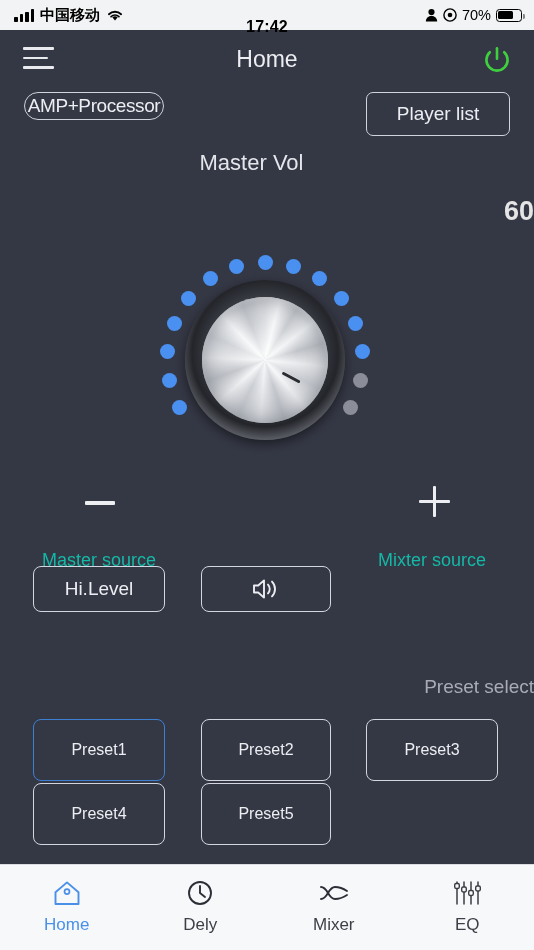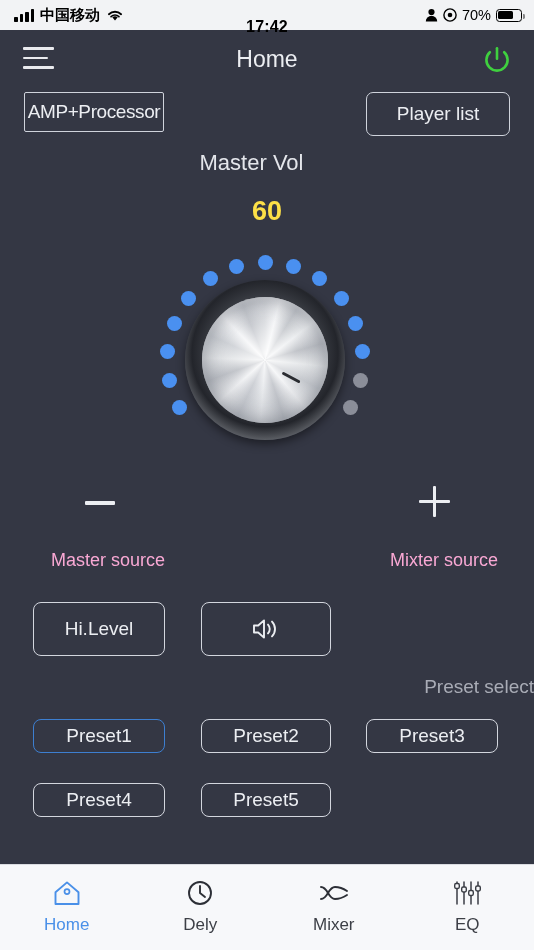--- a/index.html
+++ b/index.html
@@ -89,22 +89,22 @@
     font-size: 23px; color: #eceef2;
   }
   .power-btn {
     position: absolute; right: 20px; top: 12px;
     width: 34px; height: 34px; cursor: pointer;
   }
 
   
   .amp-btn {
     position: absolute; left: 24px; top: 92px;
-    width: 140px; height: 40px;
-    border: 1.4px solid #cfd3dc; border-radius: 2px;
+    width: 140px; height: 28px;
+    border: 1.4px solid #cfd3dc; border-radius: 16px;
     color: #eceef2; font-size: 19px;
     display: flex; align-items: center; justify-content: center;
     box-sizing: border-box; cursor: pointer; white-space: nowrap;
     letter-spacing: -0.4px;
   }
   .player-btn {
     position: absolute; right: 24px; top: 92px;
     width: 144px; height: 44px;
     border: 1.4px solid #cfd3dc; border-radius: 7px;
     color: #eceef2; font-size: 19px;
@@ -112,21 +112,21 @@
     box-sizing: border-box; cursor: pointer;
   }
 
   
   .mv-label {
     position: absolute; left: 0; top: 150px; width: 503px;
     text-align: center; font-size: 22px; color: #e4e6eb;
   }
   .mv-value {
     position: absolute; left: 0; top: 196px; width: 534px;
-    text-align: center; font-size: 27px; font-weight: bold; color: #fde047;
+    text-align: right; font-size: 27px; font-weight: bold; color: #e5e5e5;
   }
 
   
   .knob-area {
     position: absolute; left: 135px; top: 245px;
     width: 264px; height: 200px;
   }
   .dot {
     position: absolute; width: 15px; height: 15px; border-radius: 50%;
     margin-left: -7.5px; margin-top: -7.5px;
@@ -174,45 +174,45 @@
     position: absolute; left: 411px; top: 478px;
     width: 46px; height: 48px; cursor: pointer;
   }
   .plus-btn i { position: absolute; background: #eceef2; border-radius: 1px; }
   .plus-btn i:nth-child(1) { left: 8px; top: 22px; width: 31px; height: 3.4px; }
   .plus-btn i:nth-child(2) { left: 21.8px; top: 8px; width: 3.4px; height: 31px; }
 
   
   .src-label {
     position: absolute; top: 550px;
-    font-size: 18px; color: #f9a8d4; text-align: right;
+    font-size: 18px; color: #14b8a6; text-align: center;
   }
   .src-label.master { left: 33px; width: 132px; }
   .src-label.mixter { left: 366px; width: 132px; }
 
   .src-btn {
-    position: absolute; top: 602px; height: 54px;
+    position: absolute; top: 566px; height: 46px;
     border: 1.4px solid #d3d6de; border-radius: 8px;
     color: #eceef2; font-size: 19px;
     display: flex; align-items: center; justify-content: center;
     box-sizing: border-box; cursor: pointer;
   }
   .src-btn.a { left: 33px; width: 132px; }
   .src-btn.b { left: 201px; width: 130px; }
   .src-btn.c { left: 366px; width: 132px; }
 
   
   .preset-title {
     position: absolute; left: 0; top: 676px; width: 534px;
     text-align: right; font-size: 19px; color: #a9acb6;
   }
   .preset-btn {
-    position: absolute; height: 34px;
+    position: absolute; height: 62px;
     border: 1.4px solid #d3d6de; border-radius: 8px;
-    color: #eceef2; font-size: 19px;
+    color: #eceef2; font-size: 16px;
     display: flex; align-items: center; justify-content: center;
     box-sizing: border-box; cursor: pointer;
   }
   .preset-btn.sel { border-color: #3d7fd1; border-width: 1.8px; }
   .pc1 { left: 33px; width: 132px; }
   .pc2 { left: 201px; width: 130px; }
   .pc3 { left: 366px; width: 132px; }
   .pr1 { top: 719px; }
   .pr2 { top: 783px; }
 

